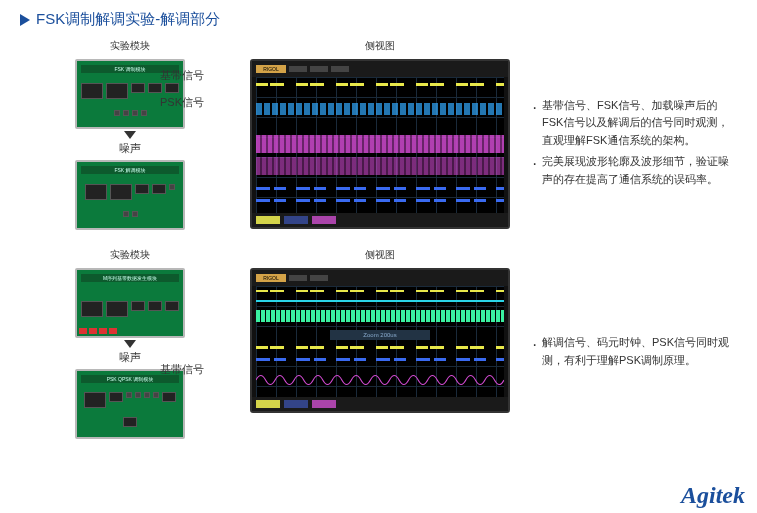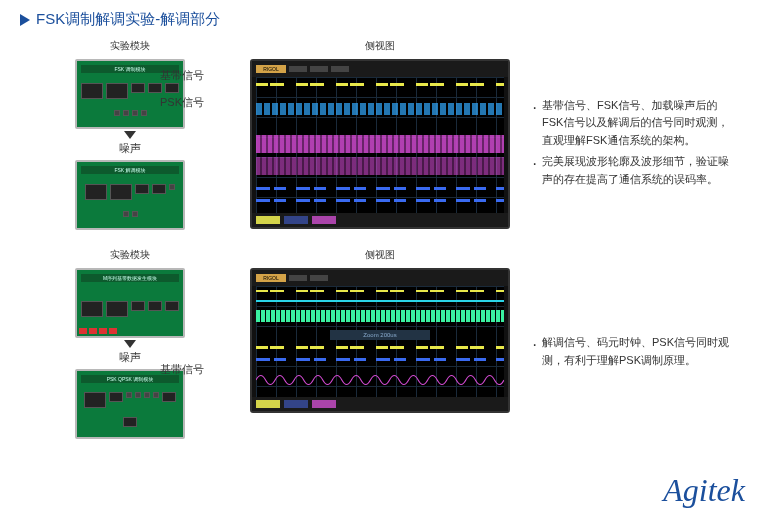--- a/index.html
+++ b/index.html
@@ -197,22 +197,22 @@
     left: 0;
     top: -2px;
     font-size: 16px;
     color: #333;
   }
   .brand {
     position: absolute;
     right: 12px;
     bottom: 4px;
     font-family: "Times New Roman", serif;
-    font-size: 32px;
-    font-weight: normal;
+    font-size: 24px;
+    font-weight: bold;
     color: #1b4f9c;
     font-style: italic;
   }
   .red-blocks {
     position: absolute;
     bottom: 2px; left: 2px;
     display: flex; gap: 2px;
   }
   .red-blocks span { width:8px; height:6px; background:#d33; }
   .sine {

